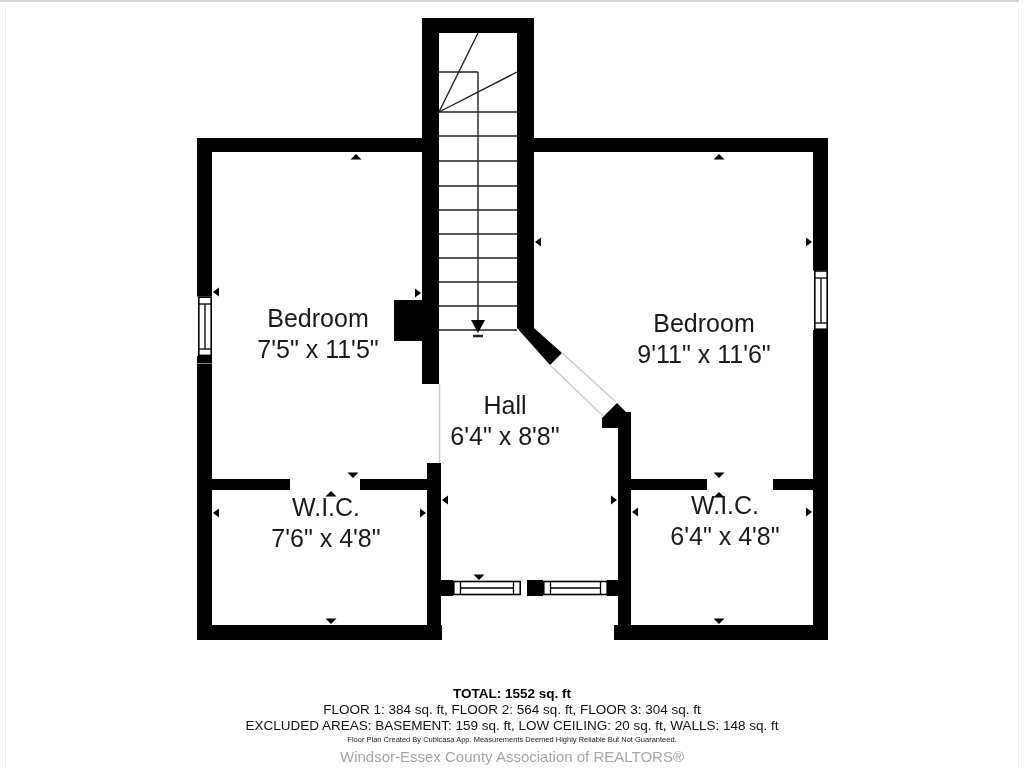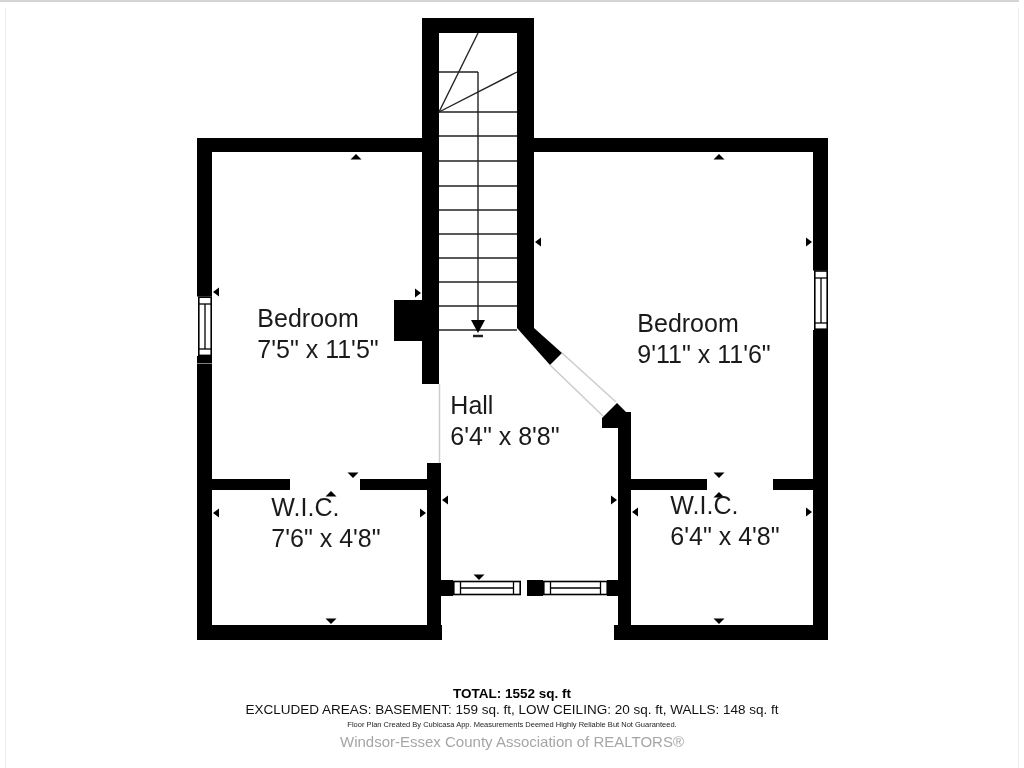--- a/index.html
+++ b/index.html
@@ -5,21 +5,21 @@
   html,body{margin:0;padding:0;}
   body{
     width:1024px;height:768px;position:relative;background:#ffffff;
     font-family:"Liberation Sans",sans-serif;overflow:hidden;
   }
   #plan-svg{position:absolute;left:0;top:0;}
   .edge-top{position:absolute;left:0;top:0;width:1019px;height:2px;background:#d4d4d4;}
   .edge-left{position:absolute;left:5px;top:8px;bottom:0;width:1px;background:#ededed;}
   .edge-right{position:absolute;left:1018px;top:8px;bottom:0;width:1px;background:#ededed;}
   .room-label{
-    position:absolute;transform:translateX(-50%);text-align:left;
+    position:absolute;transform:translateX(-50%);text-align:center;
     font-size:25px;line-height:31px;color:#1a1a1a;white-space:nowrap;
   }
   .room-label .room-name,.room-label .room-dims{display:block;}
   .summary{
     position:absolute;left:0;right:0;top:686px;text-align:center;color:#111;
   }
   .summary-total{font-size:13.5px;line-height:16px;font-weight:bold;color:#000;}
   .summary-line{font-size:13.5px;line-height:15.5px;}
   .disclaimer{font-size:7.5px;line-height:9px;margin-top:2px;color:#222;}
   .attribution{font-size:15px;line-height:17px;margin-top:4px;color:#a6a6a6;}
@@ -170,16 +170,17 @@
   <span class="room-dims">7'6" x 4'8"</span>
 </div>
 
 <div class="room-label" style="left:725px;top:490px;">
   <span class="room-name">W.I.C.</span>
   <span class="room-dims">6'4" x 4'8"</span>
 </div>
 
 <div class="summary">
   <div class="summary-total">TOTAL: 1552 sq. ft</div>
+  <div class="summary-line">FLOOR 1: 384 sq. ft, FLOOR 2: 564 sq. ft, FLOOR 3: 304 sq. ft</div>
   <div class="summary-line">EXCLUDED AREAS: BASEMENT: 159 sq. ft, LOW CEILING: 20 sq. ft, WALLS: 148 sq. ft</div>
   <div class="disclaimer">Floor Plan Created By Cubicasa App. Measurements Deemed Highly Reliable But Not Guaranteed.</div>
   <div class="attribution">Windsor-Essex County Association of REALTORS®</div>
 </div>
 
 </body></html>

